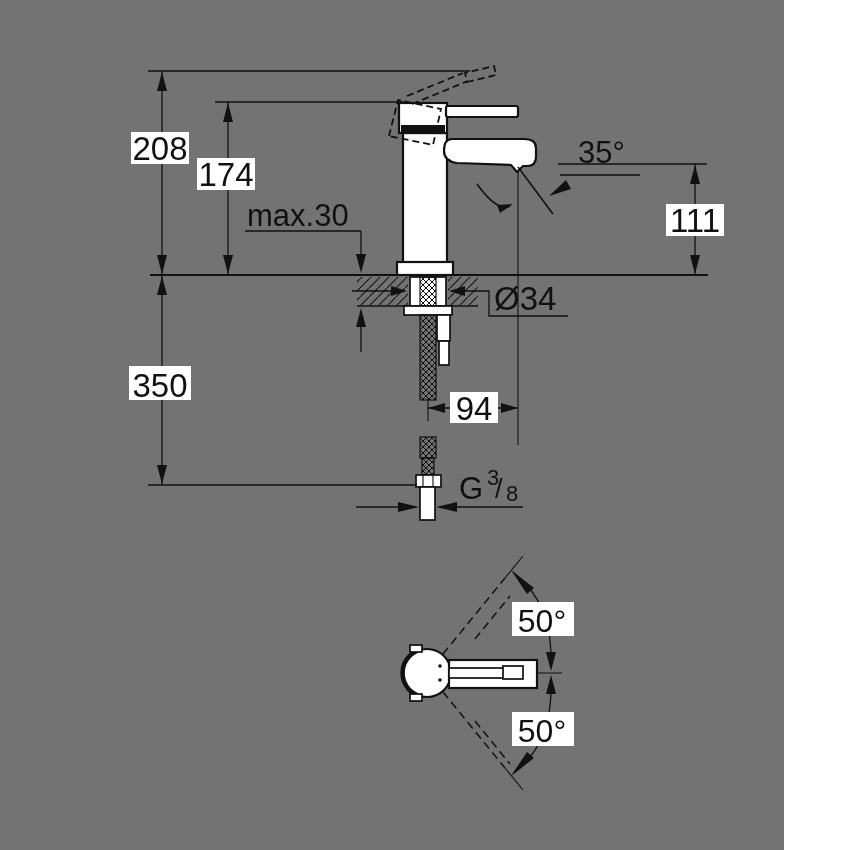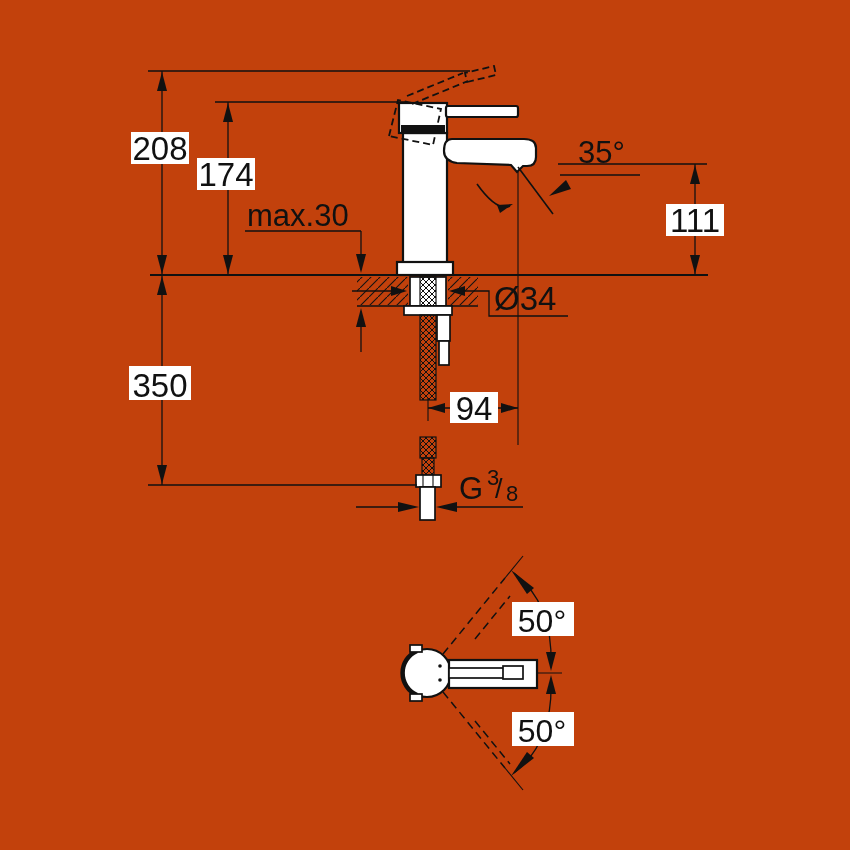--- a/index.html
+++ b/index.html
@@ -1,16 +1,16 @@
 <!DOCTYPE html>
 <html><head>
 <meta charset="utf-8">
 <style>
   html,body{margin:0;padding:0;background:#ffffff;}
-  .page{width:850px;height:850px;background:#c2410c;position:relative;overflow:hidden;}
+  .page{width:784px;height:850px;background:#737373;position:relative;overflow:hidden;}
   svg{display:block;}
   text{font-family:"Liberation Sans","DejaVu Sans",sans-serif;fill:#111;}
   .ln{stroke:#111;fill:none;}
   .dim{stroke:#111;stroke-width:1.3;fill:none;}
   .thin{stroke:#111;stroke-width:1.1;fill:none;}
   .body-shape{stroke:#111;stroke-width:2.2;fill:#fff;}
   .mid-shape{stroke:#111;stroke-width:1.7;fill:#fff;}
   .dash{stroke:#111;stroke-width:1.8;fill:none;stroke-dasharray:7 4;}
   .dash2{stroke:#111;stroke-width:1.5;fill:none;stroke-dasharray:8 5;}
   .arrow{fill:#111;stroke:none;}

